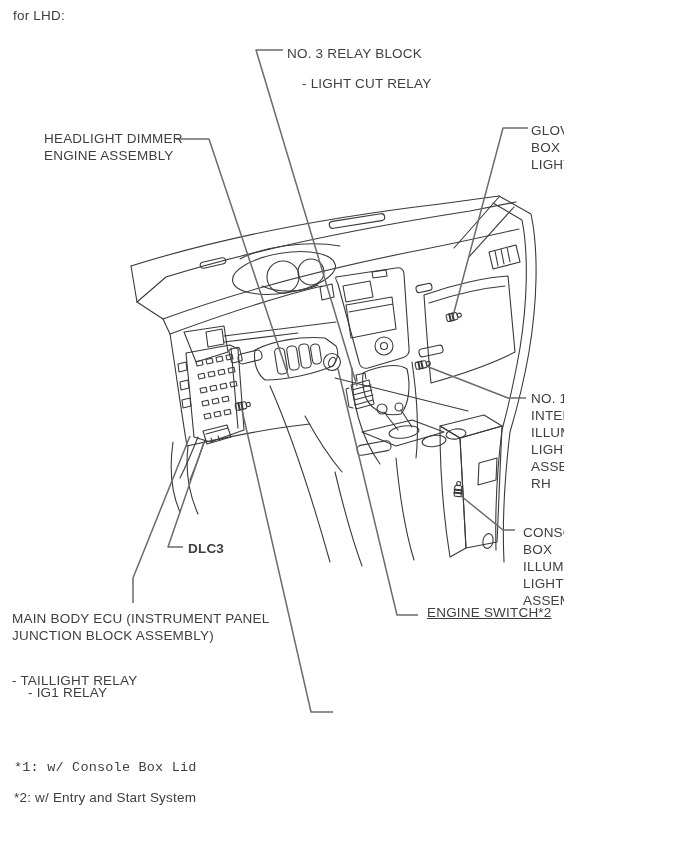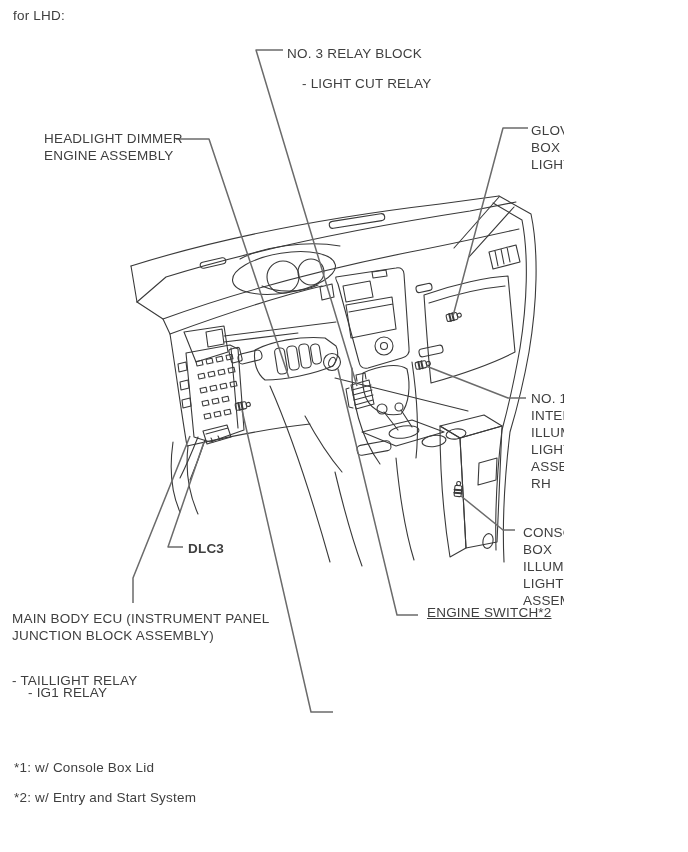--- a/index.html
+++ b/index.html
@@ -192,16 +192,16 @@
   <div class="label" style="left:427px;top:604px;text-decoration:underline;">ENGINE SWITCH*2</div>
 
   <div class="label" style="left:188px;top:540px;font-weight:bold;">DLC3</div>
 
   <div class="label" style="left:12px;top:610px;">MAIN BODY ECU (INSTRUMENT PANEL
 JUNCTION BLOCK ASSEMBLY)</div>
   <div class="label" style="left:12px;top:672px;">- TAILLIGHT RELAY</div>
   <div class="label" style="left:12px;top:684px;margin-left:16px;">- IG1 RELAY</div>
 
 
-  <div class="label" style="left:14px;top:759px;">*1: w/ Console Box Lid</div>
+  <div class="label" style="left:14px;top:759px;font-family:Liberation Mono, monospace;">*1: w/ Console Box Lid</div>
   <div class="label" style="left:14px;top:789px;">*2: w/ Entry and Start System</div>
 
 </div>
 
 </body></html>

